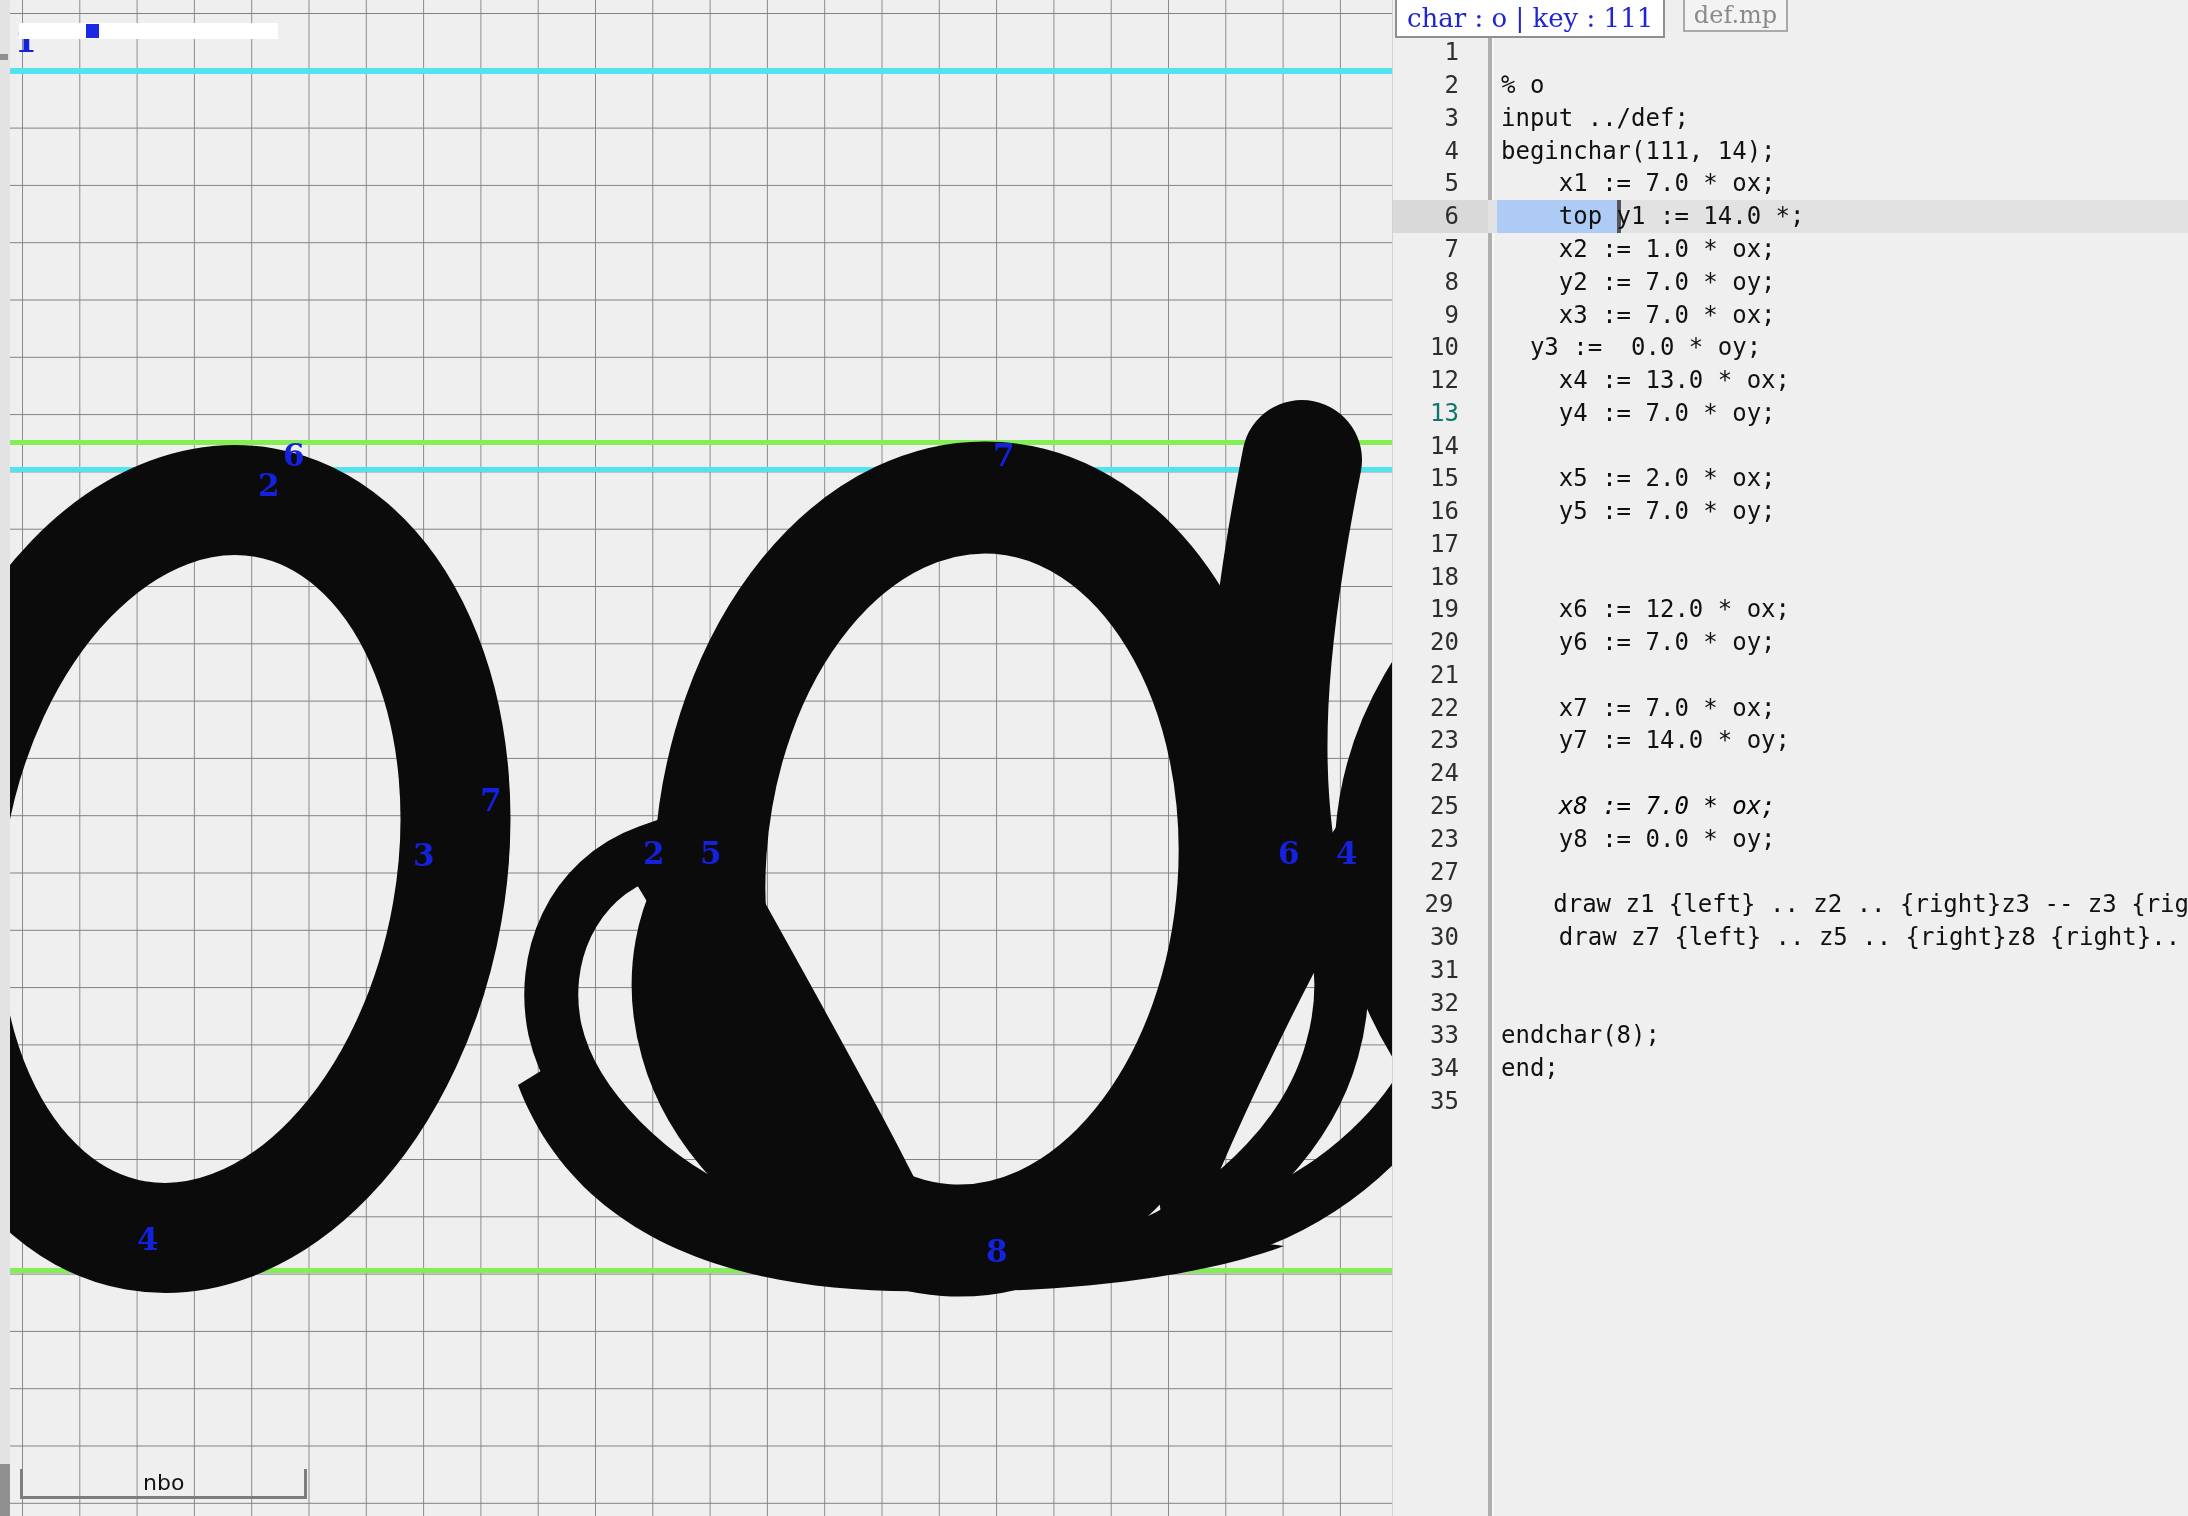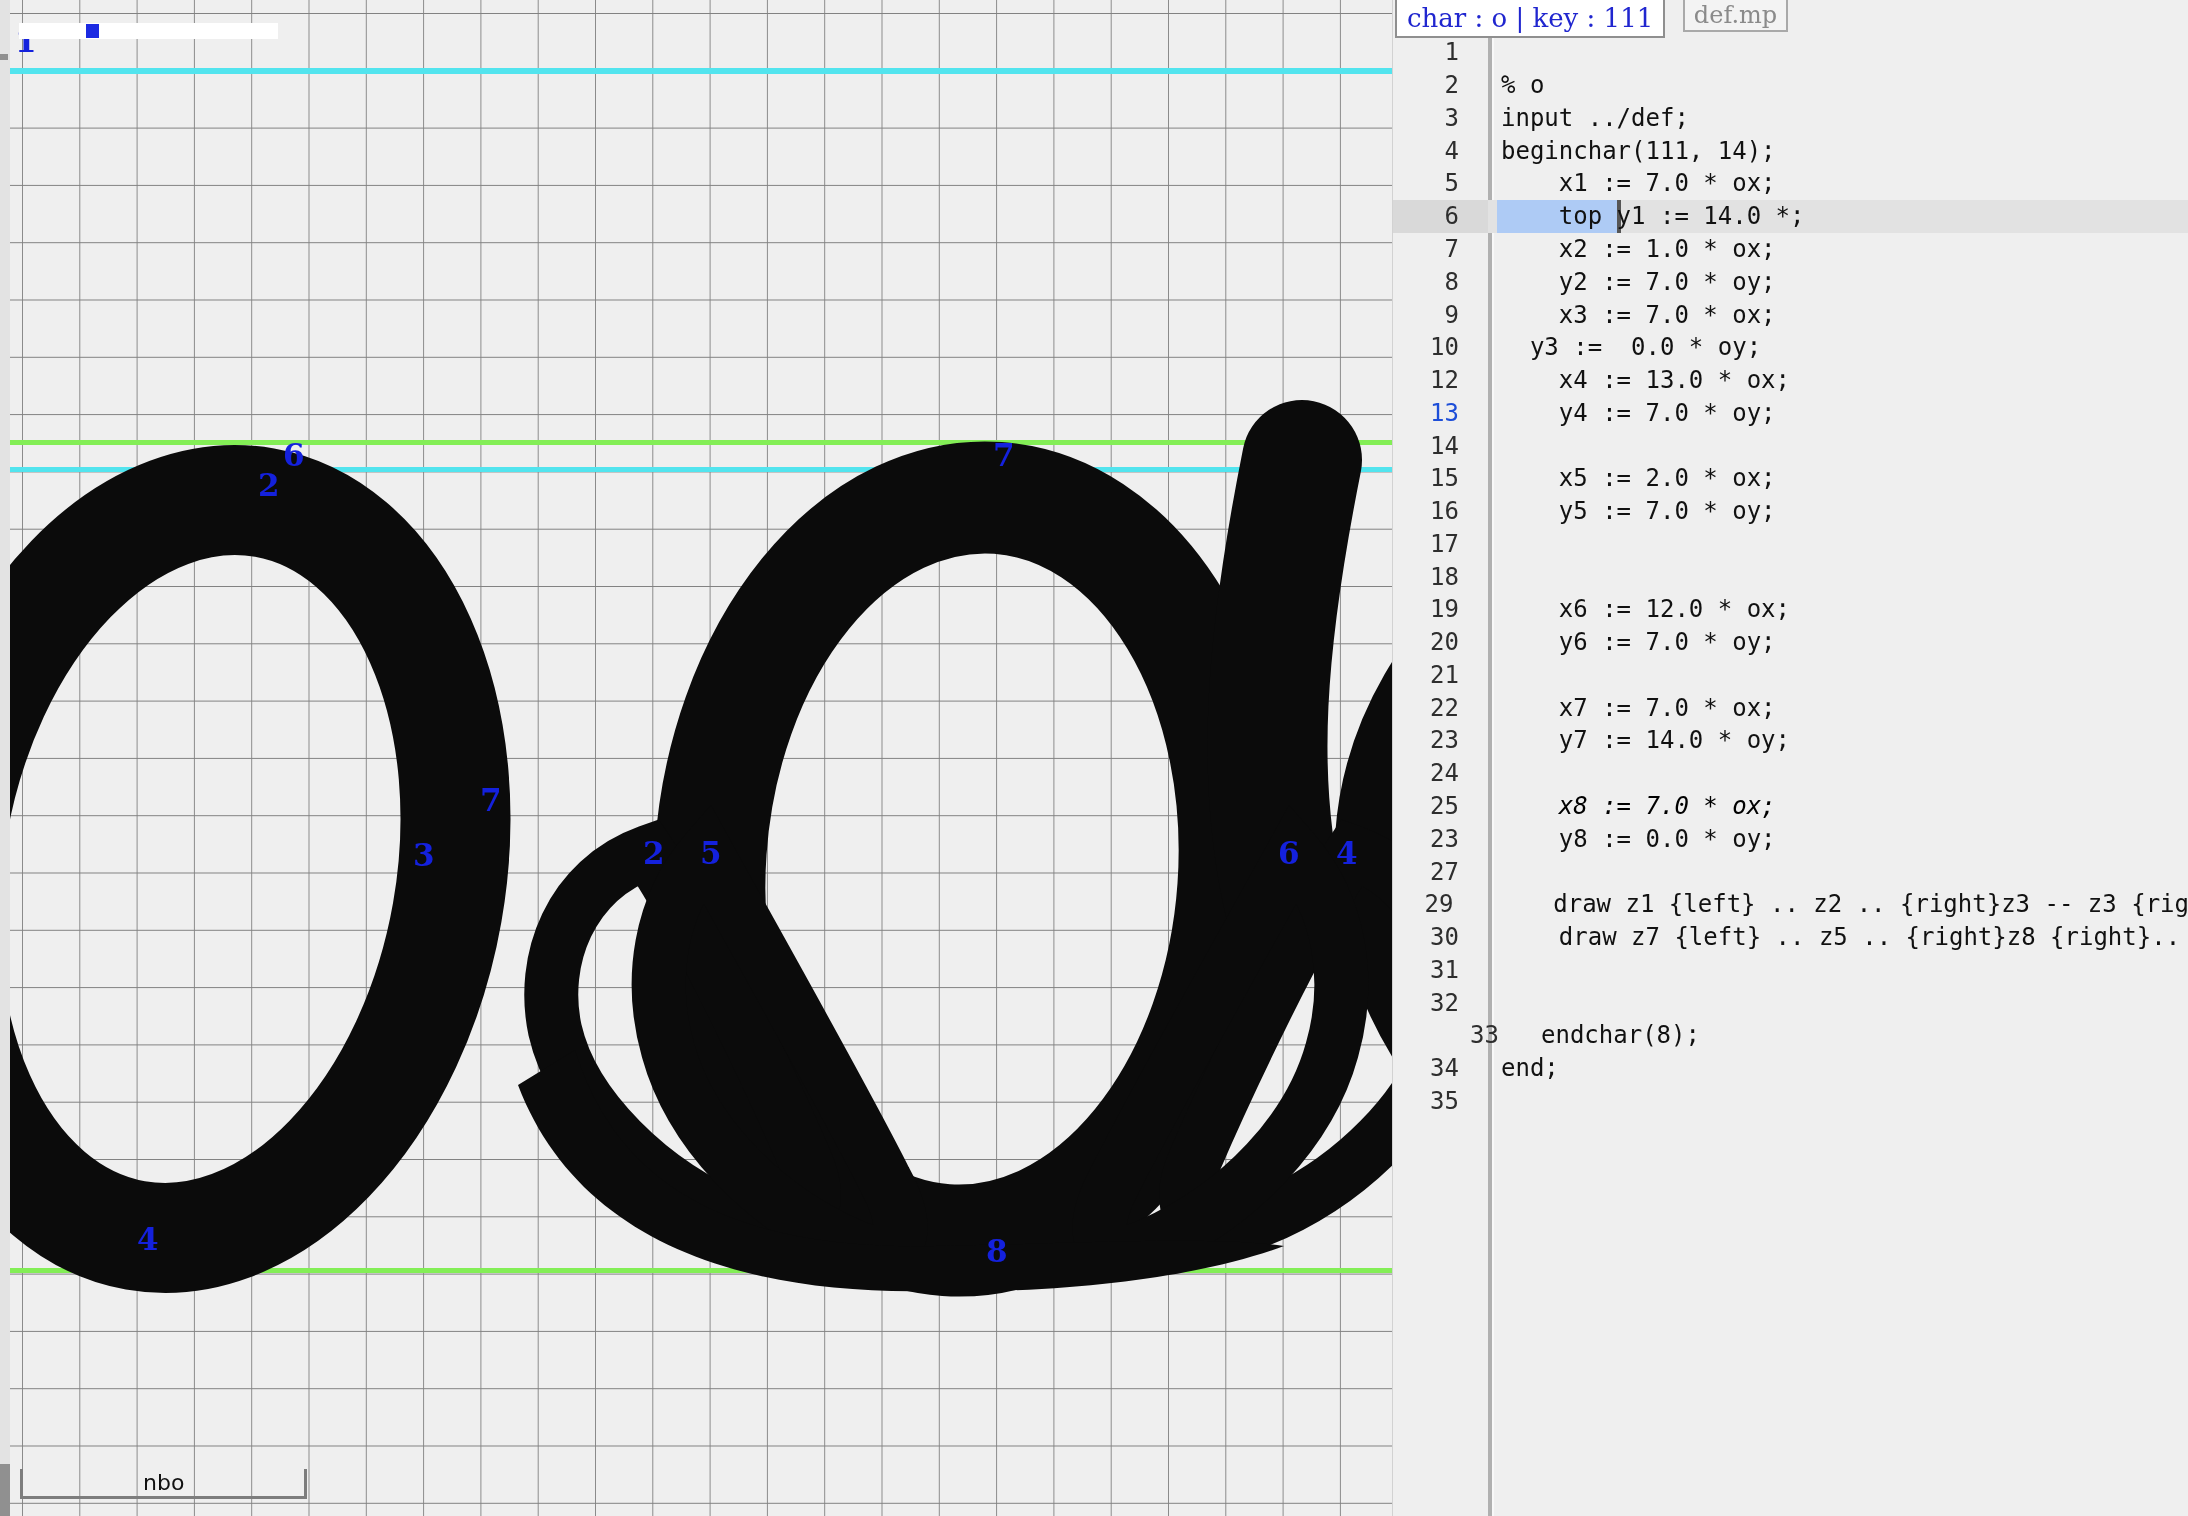--- a/index.html
+++ b/index.html
@@ -157,21 +157,21 @@
         </div>
         <div class="row">
           <span class="num" style="color: rgb(46, 46, 46);">10</span>
           <span class="txt" style="color: rgb(17, 17, 17);">  y3 :=  0.0 * oy;</span>
         </div>
         <div class="row">
           <span class="num" style="color: rgb(46, 46, 46);">12</span>
           <span class="txt" style="color: rgb(17, 17, 17);">    x4 := 13.0 * ox;</span>
         </div>
         <div class="row">
-          <span class="num" style="color: #1d4ed8;">13</span>
+          <span class="num" style="color: #0f766e;">13</span>
           <span class="txt" style="color: rgb(17, 17, 17);">    y4 := 7.0 * oy;</span>
         </div>
         <div class="row">
           <span class="num" style="color: rgb(46, 46, 46);">14</span>
           <span class="txt" style="color: rgb(17, 17, 17);"></span>
         </div>
         <div class="row">
           <span class="num" style="color: rgb(46, 46, 46);">15</span>
           <span class="txt" style="color: rgb(17, 17, 17);">    x5 := 2.0 * ox;</span>
         </div>
@@ -233,21 +233,21 @@
         </div>
         <div class="row">
           <span class="num" style="color: rgb(46, 46, 46);">31</span>
           <span class="txt" style="color: rgb(17, 17, 17);"></span>
         </div>
         <div class="row">
           <span class="num" style="color: rgb(46, 46, 46);">32</span>
           <span class="txt" style="color: rgb(17, 17, 17);"></span>
         </div>
         <div class="row">
-          <span class="num" style="color: rgb(46, 46, 46); padding-left: 40px;">33</span>
+          <span class="num" style="color: rgb(46, 46, 46);">33</span>
           <span class="txt" style="color: rgb(17, 17, 17);">endchar(8);</span>
         </div>
         <div class="row">
           <span class="num" style="color: rgb(46, 46, 46);">34</span>
           <span class="txt" style="color: rgb(17, 17, 17);">end;</span>
         </div>
         <div class="row">
           <span class="num" style="color: rgb(46, 46, 46);">35</span>
           <span class="txt" style="color: rgb(17, 17, 17);"></span>
         </div>

